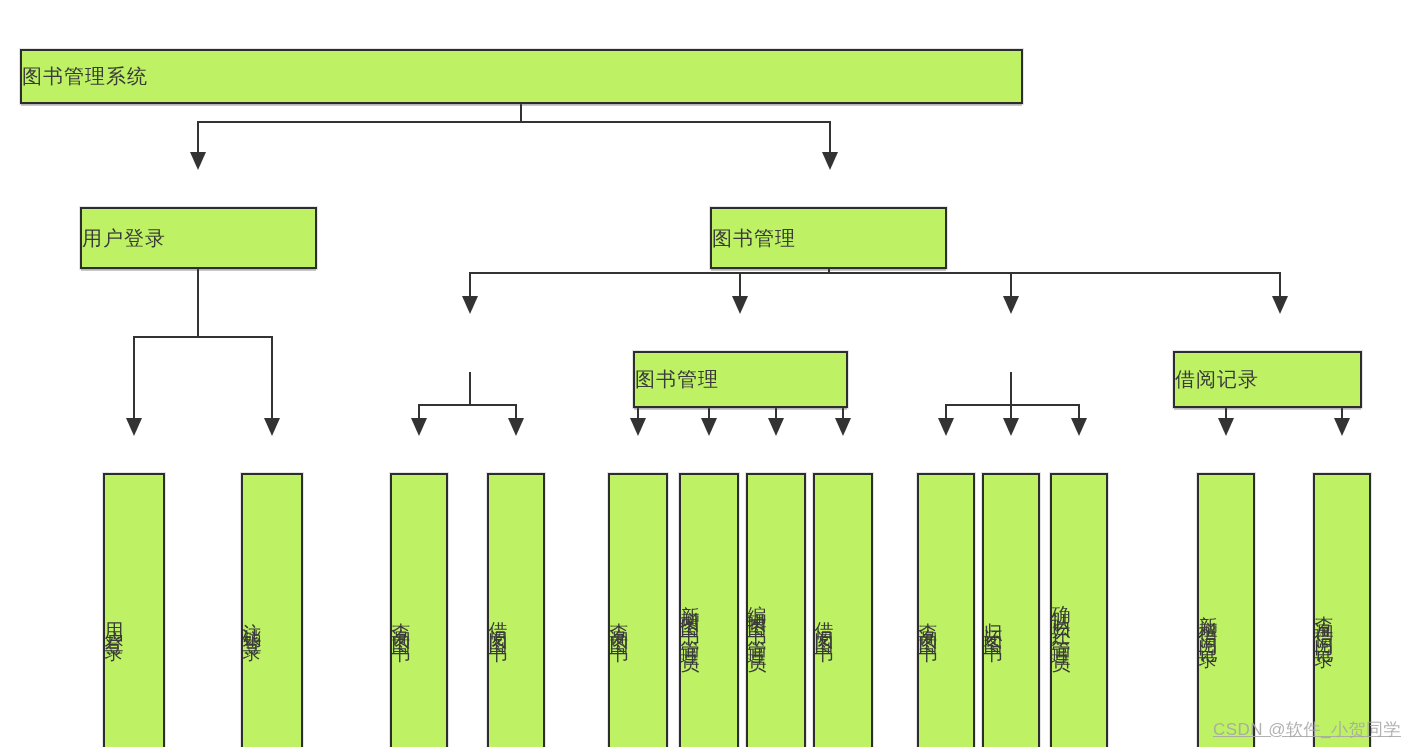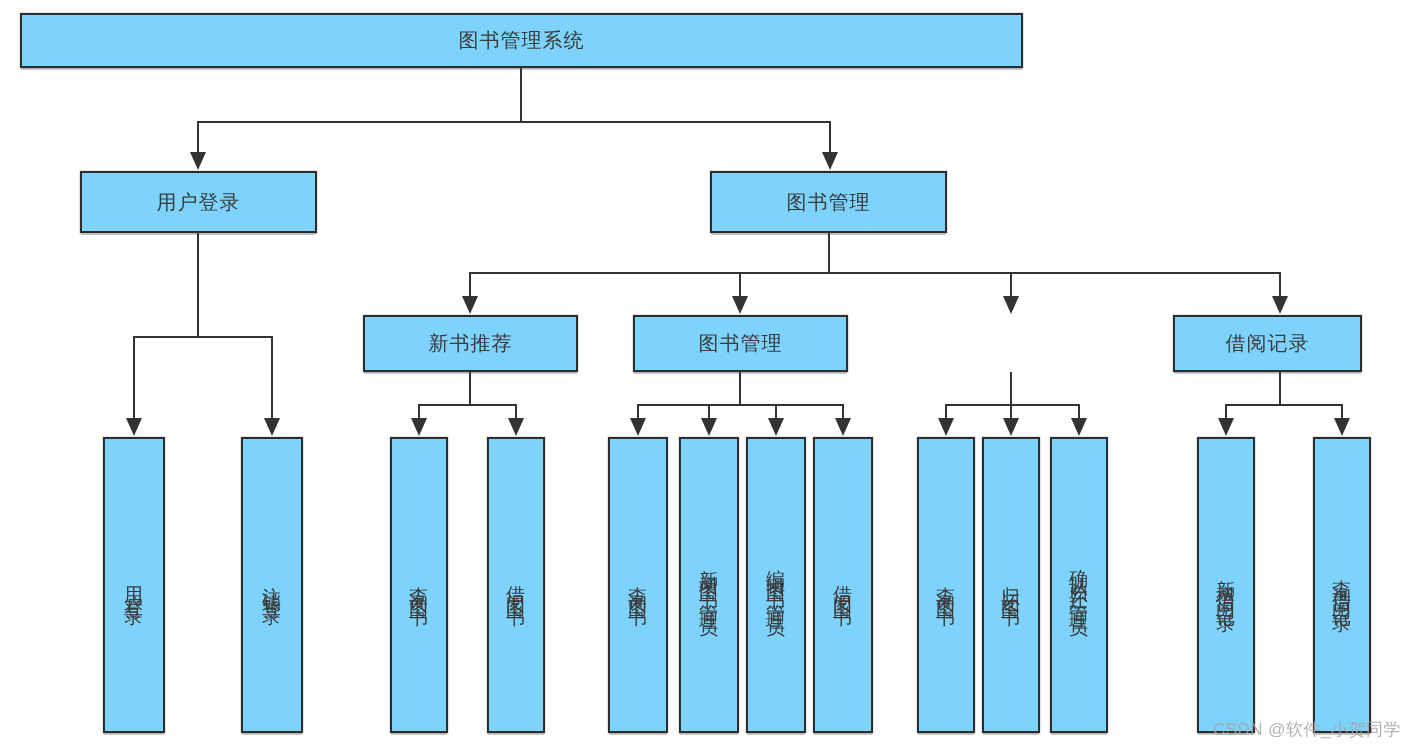--- a/index.html
+++ b/index.html
@@ -1,37 +1,39 @@
 <!DOCTYPE html>
 <html><head>
 <meta charset="utf-8">
 <style>
   html,body{margin:0;padding:0;background:#ffffff;}
   body{width:1405px;height:747px;position:relative;overflow:hidden;
        font-family:"Liberation Sans","DejaVu Sans",sans-serif;}
   #stage{position:absolute;inset:0;width:1405px;height:747px;}
   svg.connectors{position:absolute;left:0;top:0;z-index:1;}
   .box{
-    position:absolute;box-sizing:border-box;background:#7dd3fc;
+    position:absolute;box-sizing:border-box;background:#bef264;
     border:2px solid #2d2d2d;z-index:2;
-    display:flex;align-items:center;justify-content:center;
+    display:flex;align-items:center;
     box-shadow:0 3px 0 -1px rgba(40,40,40,0.25), 0 0 0 1px rgba(150,150,150,0.25);
     color:#3a3a3a;
+    margin-top:36px;
   }
   .hnode span{font-size:20px;letter-spacing:1px;white-space:nowrap;color:#3a3a3a;}
   .root-node span{font-size:20px;}
   .leaf{top:437px;height:296px;}
   .leaf .vtext{
     writing-mode:vertical-rl;text-orientation:mixed;
     font-size:19px;letter-spacing:7px;line-height:1;color:#3a3a3a;
   }
   .watermark{
     position:absolute;right:4px;bottom:6px;z-index:5;
     font-size:17px;color:rgba(165,165,165,0.85);letter-spacing:0.5px;
     white-space:nowrap;
+    text-decoration:underline;
   }
 </style>
 </head>
 <body>
 
 <div id="stage">
 
   <svg class="connectors" width="1405" height="747" viewBox="0 0 1405 747">
     <g stroke="#333333" stroke-width="2" fill="none">
 
@@ -102,23 +104,20 @@
     <span>图书管理系统</span>
   </div>
 
   <div class="box hnode" style="left:80px;top:171px;width:237px;height:62px">
     <span>用户登录</span>
   </div>
   <div class="box hnode" style="left:710px;top:171px;width:237px;height:62px">
     <span>图书管理</span>
   </div>
 
-  <div class="box hnode" style="left:363px;top:315px;width:215px;height:57px">
-    <span>新书推荐</span>
-  </div>
   <div class="box hnode" style="left:633px;top:315px;width:215px;height:57px">
     <span>图书管理</span>
   </div>
   <div class="box hnode" style="left:1173px;top:315px;width:189px;height:57px">
     <span>借阅记录</span>
   </div>
 
   <div class="box leaf" style="left:103px;width:62px">
     <span class="vtext">用户登录</span>
   </div>

